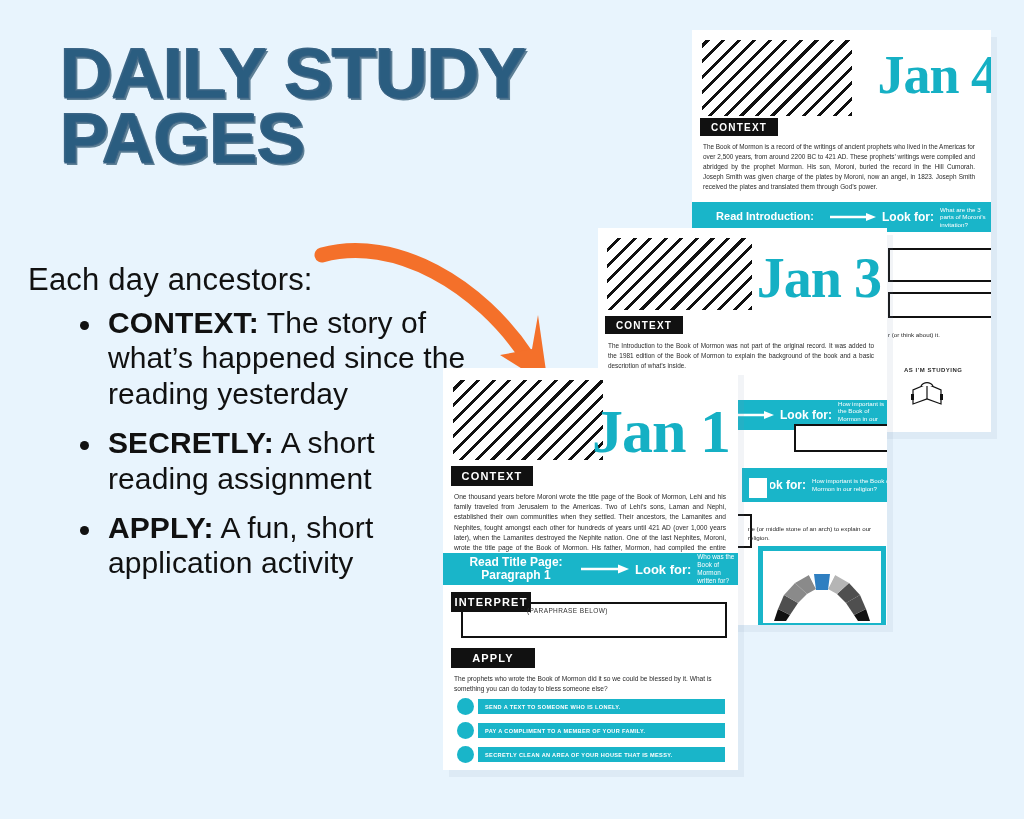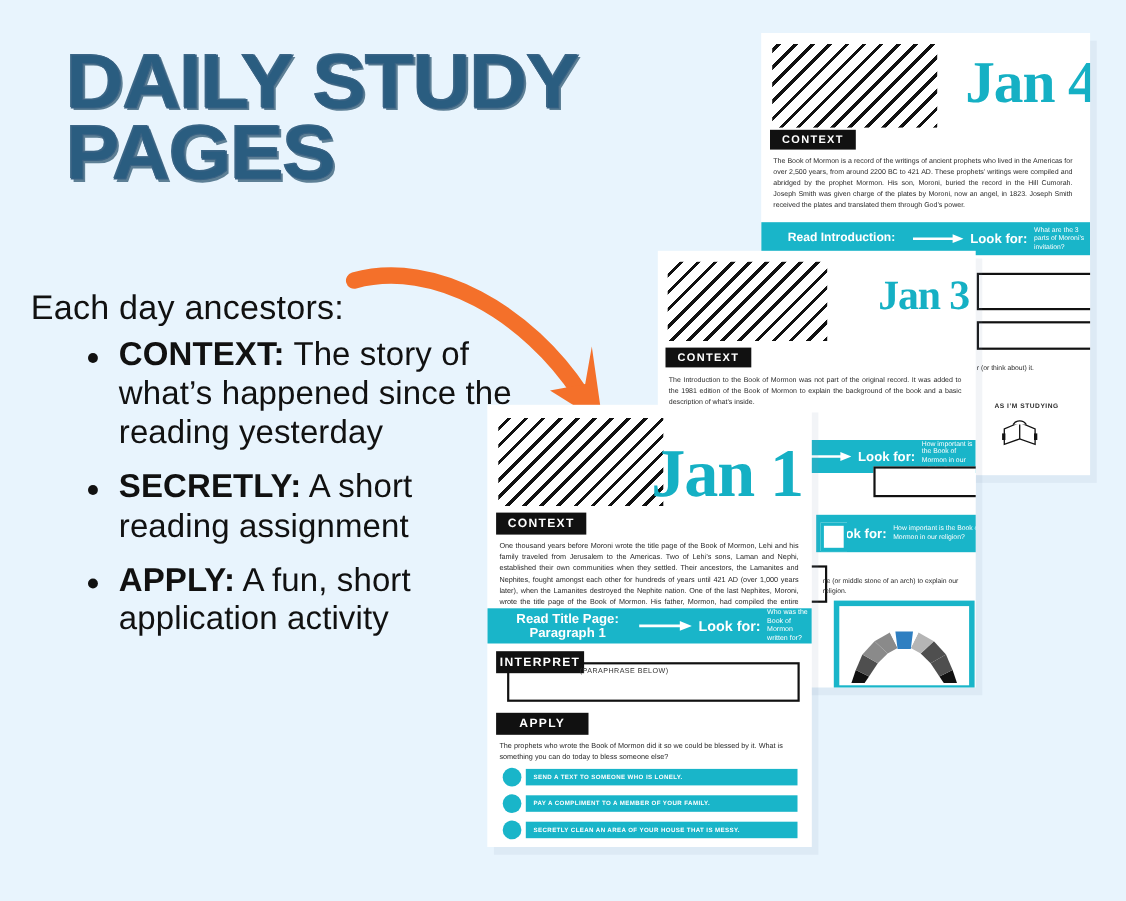--- a/index.html
+++ b/index.html
@@ -84,21 +84,21 @@
 
   .daylabel{
     position:absolute;
     font-family:"Liberation Serif","DejaVu Serif",serif;
     font-weight:bold;
     color:#15b0c4;
     letter-spacing:-1px;
     line-height:1;
   }
   .page-jan1 .daylabel{right:8px;top:32px;font-size:62px;}
-  .page-jan3 .daylabel{right:6px;top:22px;font-size:38px;}
+  .page-jan3 .daylabel{right:6px;top:22px;font-size:56px;}
   .page-jan4 .daylabel{right:-6px;top:18px;font-size:54px;}
 
   .tagblk{
     position:absolute;background:#111;color:#fff;
     font-weight:bold;letter-spacing:1.2px;
     display:flex;align-items:center;justify-content:center;
   }
   .page-jan1 .tag-context{left:8px;top:98px;width:82px;height:20px;font-size:11px;}
   .page-jan3 .tag-context{left:7px;top:88px;width:78px;height:18px;font-size:10px;}
   .page-jan4 .tag-context{left:8px;top:88px;width:78px;height:18px;font-size:10px;}

